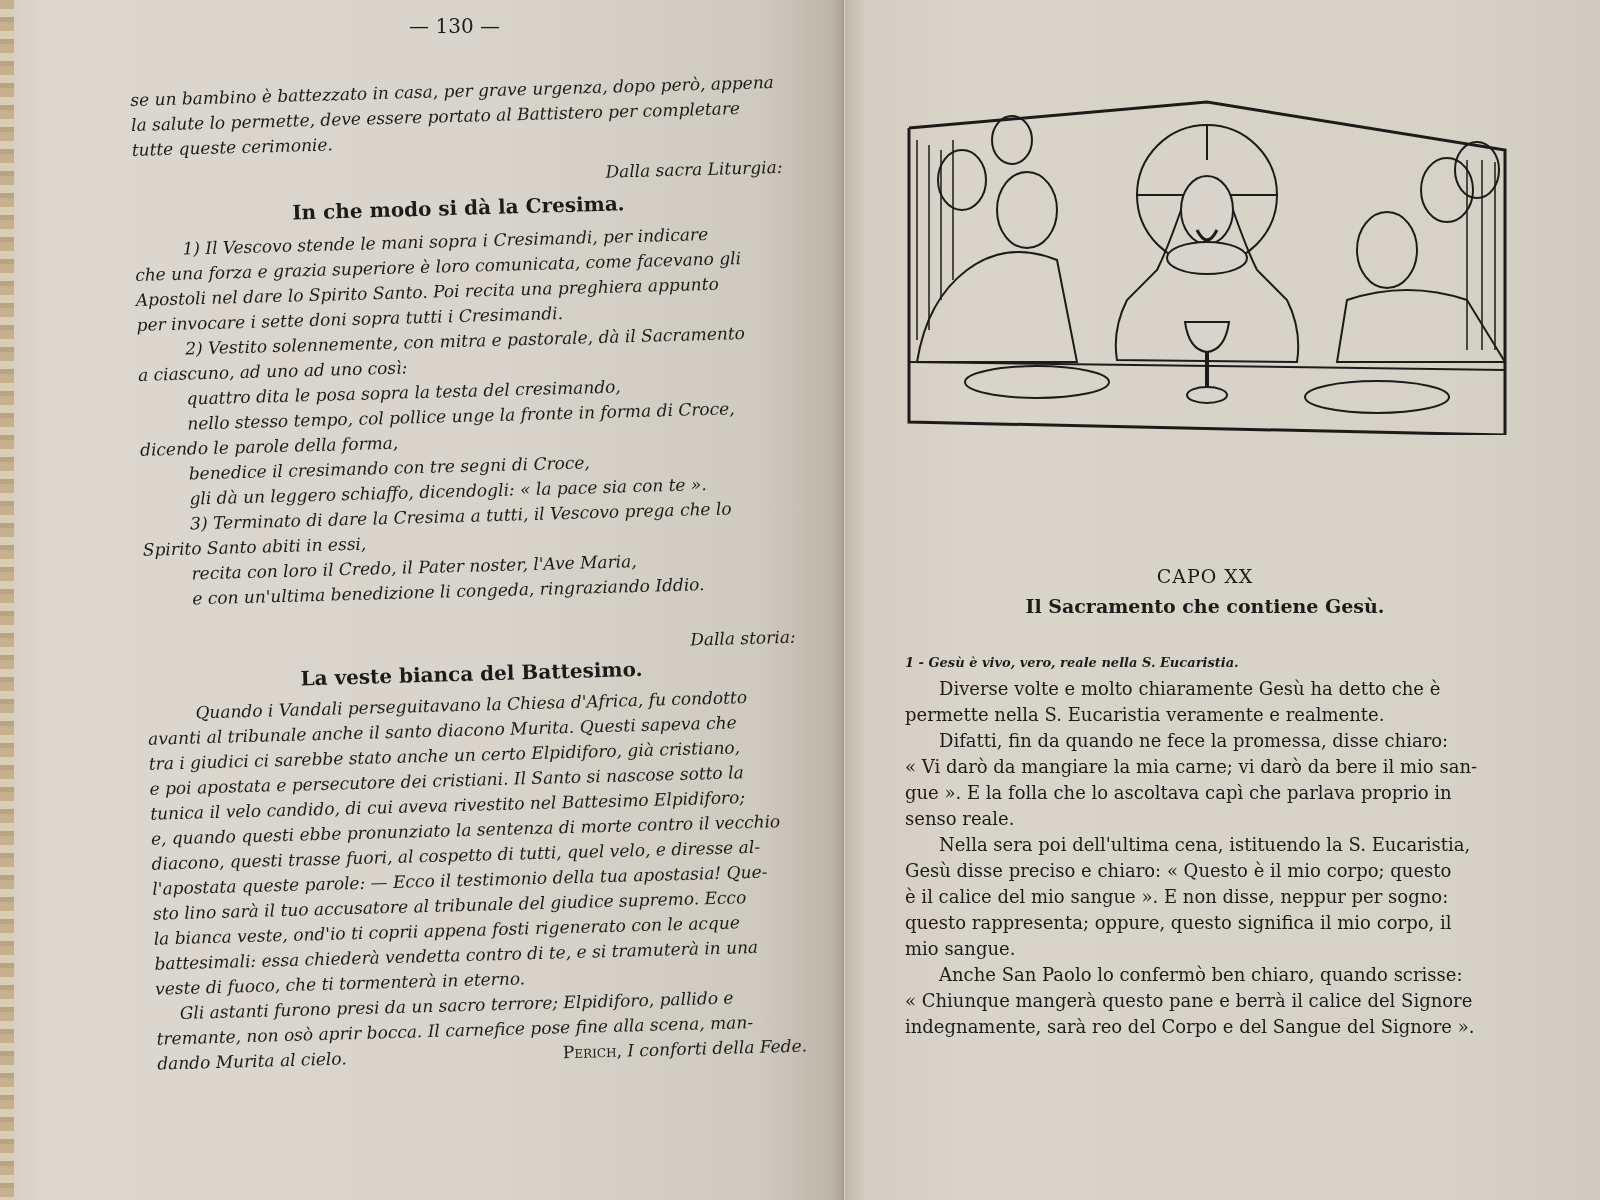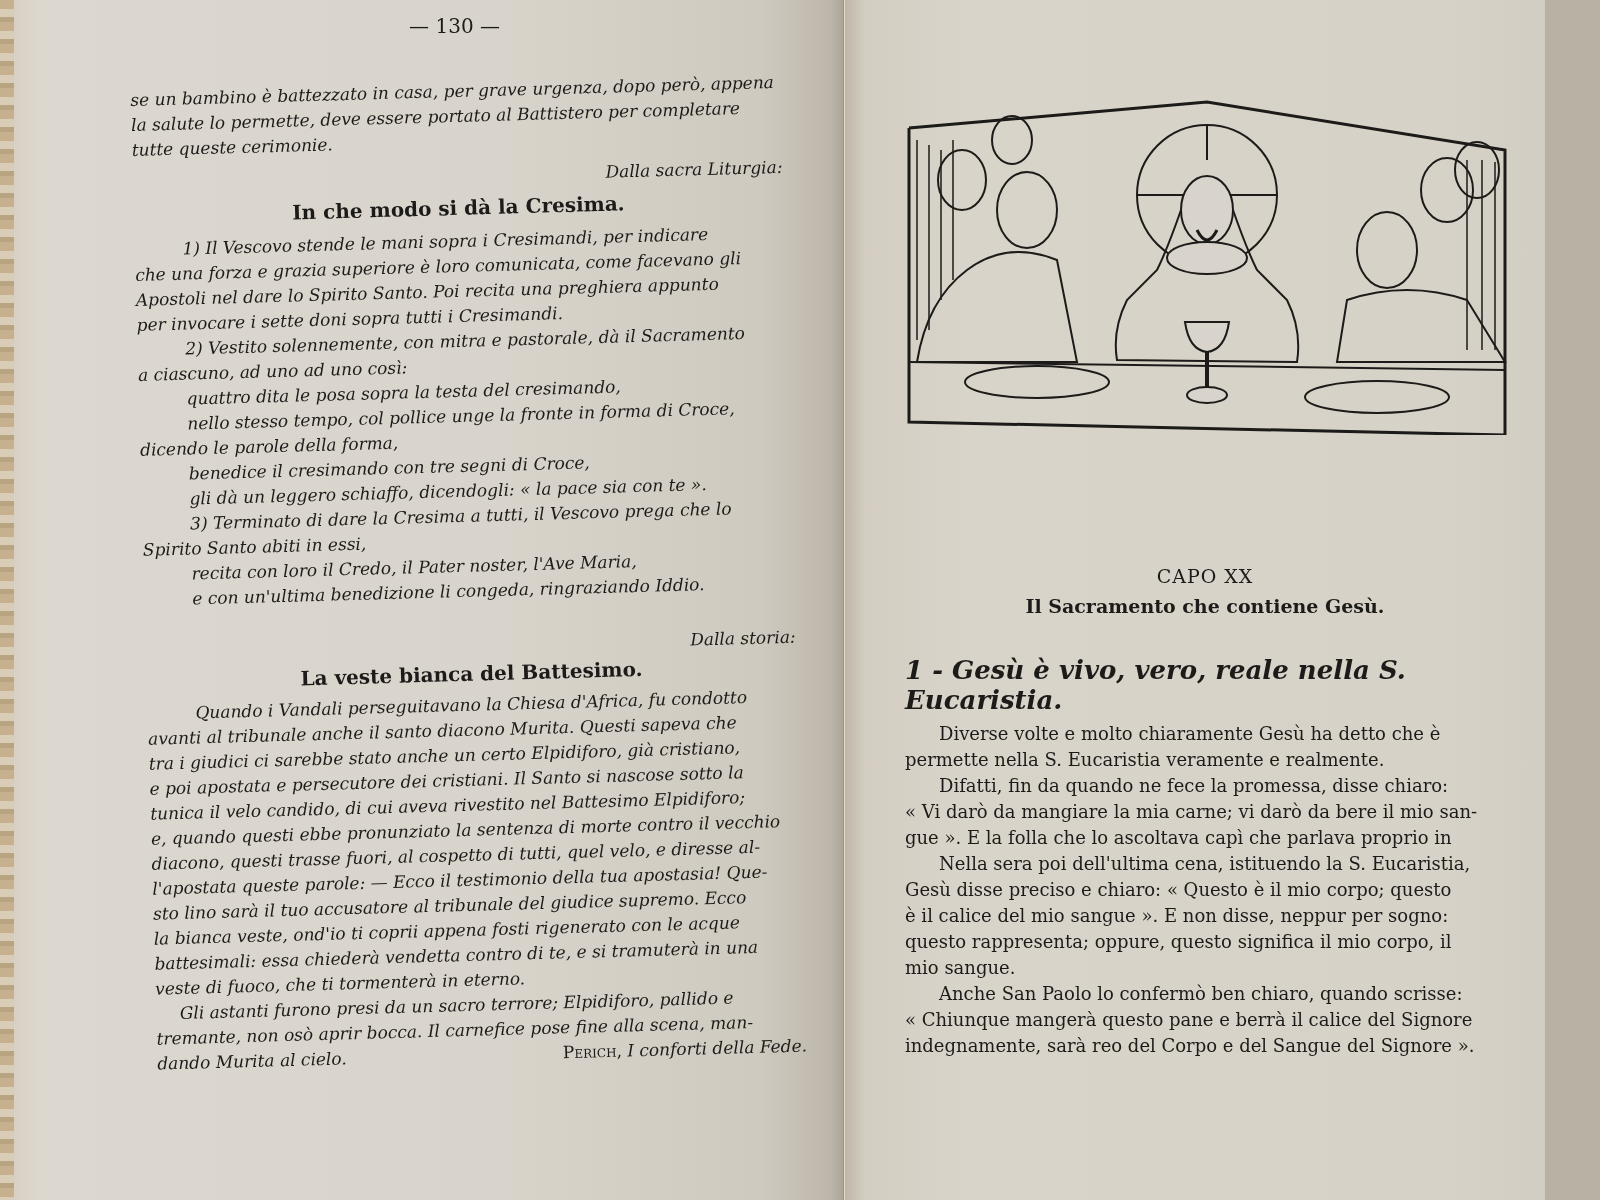--- a/index.html
+++ b/index.html
@@ -1,35 +1,35 @@
 <!DOCTYPE html>
 <html><head>
 <meta charset="utf-8">
 <style>
   html,body{margin:0;padding:0;}
   body{width:1600px;height:1200px;overflow:hidden;background:#b9b1a4;font-family:"DejaVu Serif","Liberation Serif",serif;color:#1d1b19;}
   .spread{position:relative;width:1600px;height:1200px;}
   .page{position:absolute;top:0;height:1200px;box-sizing:border-box;}
   .left{left:0;width:845px;background:linear-gradient(90deg,#c9b9a0 0px,#d8cfc2 12px,#dcd8d0 40px,#d8d4cb 500px,#cfcac0 760px,#bdb6aa 830px,#a9a195 845px);}
-  .right{left:845px;width:700px;background:linear-gradient(90deg,#bfb6a8 0px,#d3cdc2 20px,#d9d4ca 120px,#d7d2c8 600px,#d0cbc1 755px);}
+  .right{left:845px;width:755px;background:linear-gradient(90deg,#bfb6a8 0px,#d3cdc2 20px,#d9d4ca 120px,#d7d2c8 600px,#d0cbc1 755px);}
   .gutter{position:absolute;left:843px;top:0;width:4px;height:1200px;background:#e3d8c6;border-left:1px solid #9c9383;}
   .torn{position:absolute;left:0;top:0;width:14px;height:1200px;background:repeating-linear-gradient(180deg,#c6b08d 0 9px,#d9cdb7 9px 17px,#b9a482 17px 22px);}
   .pageno{position:absolute;top:14px;left:400px;width:100px;text-align:right;font-size:20px;}
   .lt{position:absolute;left:130px;width:650px;transform:rotate(-1.6deg);transform-origin:0 0;}
   .line{font-size:17px;line-height:25px;white-space:nowrap;}
   .it{font-style:italic;}
   .ind{padding-left:48px;}
   .right-al{text-align:right;}
   .heading{font-weight:bold;font-size:20px;text-align:center;line-height:30px;}
   .sc{font-variant:small-caps;font-style:normal;}
   .rt{position:absolute;left:60px;width:600px;}
   .rline{font-size:18px;line-height:26px;white-space:nowrap;text-align:justify;}
   .capo{font-size:19px;text-align:center;letter-spacing:1px;}
   .chtitle{font-size:19px;font-weight:bold;text-align:center;margin-top:8px;}
-  .sub{font-size:26px;font-weight:bold;font-style:italic;margin-top:38px;}
+  .sub{font-size:13px;font-weight:bold;font-style:italic;margin-top:38px;}
   .illus{position:absolute;left:62px;top:100px;width:600px;height:335px;}
 </style>
 </head>
 <body>
 
 <div class="spread">
 
   <div class="page left">
     <div class="torn"></div>
     <div class="pageno">— 130 —</div>
@@ -127,20 +127,21 @@
     <div class="rt" style="top:565px;">
       <div class="capo">CAPO XX</div>
       <div class="chtitle">Il Sacramento che contiene Gesù.</div>
       <div class="sub">1 - Gesù è vivo, vero, reale nella S. Eucaristia.</div>
 
       <div class="rline" style="padding-left:34px;margin-top:6px;">Diverse volte e molto chiaramente Gesù ha detto che è</div>
       <div class="rline">permette nella S. Eucaristia veramente e realmente.</div>
       <div class="rline" style="padding-left:34px;">Difatti, fin da quando ne fece la promessa, disse chiaro:</div>
       <div class="rline">« Vi darò da mangiare la mia carne; vi darò da bere il mio san-</div>
       <div class="rline">gue ». E la folla che lo ascoltava capì che parlava proprio in</div>
+      <div class="rline">senso reale.</div>
       <div class="rline" style="padding-left:34px;">Nella sera poi dell'ultima cena, istituendo la S. Eucaristia,</div>
       <div class="rline">Gesù disse preciso e chiaro: « Questo è il mio corpo; questo</div>
       <div class="rline">è il calice del mio sangue ». E non disse, neppur per sogno:</div>
       <div class="rline">questo rappresenta; oppure, questo significa il mio corpo, il</div>
       <div class="rline">mio sangue.</div>
       <div class="rline" style="padding-left:34px;">Anche San Paolo lo confermò ben chiaro, quando scrisse:</div>
       <div class="rline">« Chiunque mangerà questo pane e berrà il calice del Signore</div>
       <div class="rline">indegnamente, sarà reo del Corpo e del Sangue del Signore ».</div>
     </div>
   </div>

